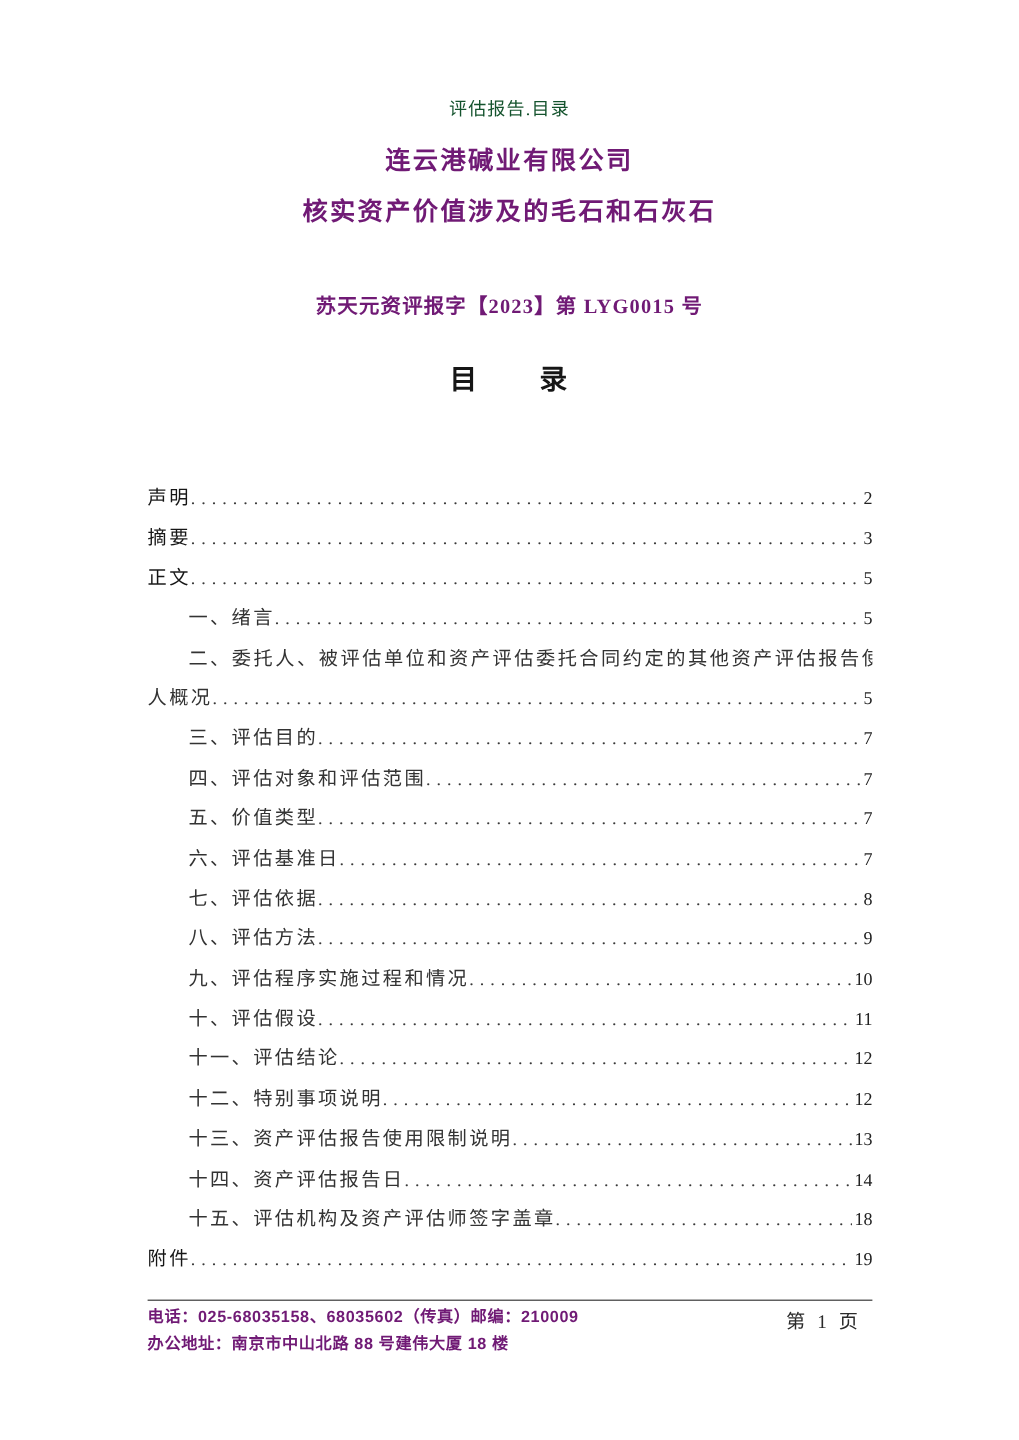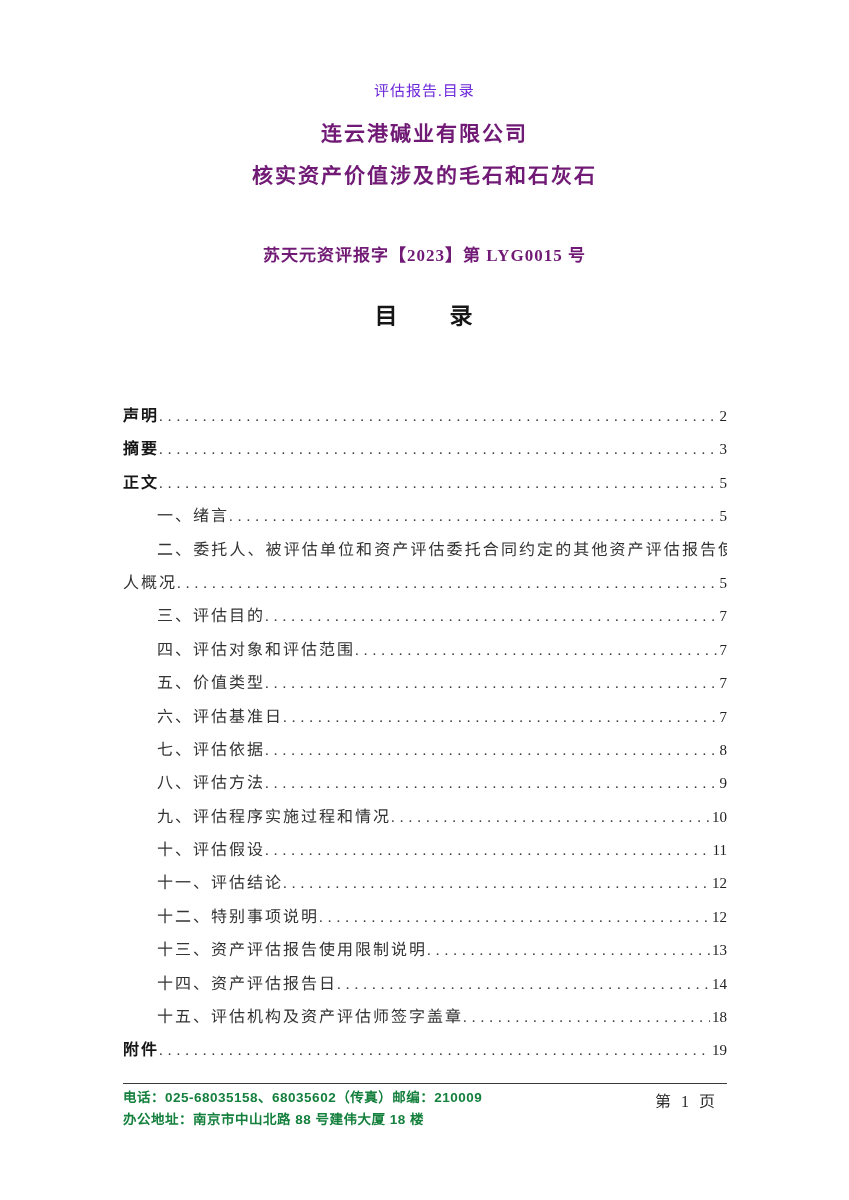--- a/index.html
+++ b/index.html
@@ -7,21 +7,21 @@
     position:relative;
     width:849px;height:1200px;
     margin:0 auto;
     background:#ffffff;
     font-family:"Liberation Serif","DejaVu Serif",serif;
     color:#2a2a2a;
     overflow:hidden;
   }
   
   .center{position:absolute;left:0;width:100%;text-align:center;white-space:nowrap;}
-  .header-label{top:79px;font-size:15px;letter-spacing:1px;color:#6d28d9;}
+  .header-label{top:79px;font-size:15px;letter-spacing:1px;color:#14532d;}
   .title{font-weight:700;color:#701a75;font-size:21px;letter-spacing:2px;}
   .title-1{top:117px;}
   .title-2{top:159px;}
   .title-3{top:201px;}
   .doc-number{top:241px;font-size:17px;font-weight:600;color:#701a75;letter-spacing:1px;}
   .toc-heading{top:297px;font-size:23px;font-weight:700;color:#161616;letter-spacing:2px;}
 
   
   .toc{
     position:absolute;
@@ -31,21 +31,21 @@
     display:flex;
     align-items:baseline;
     height:33.4px;
     font-size:16px;
     letter-spacing:2px;
     color:#333;
     overflow:hidden;
   }
   .toc-row > span{line-height:33.4px;}
   .toc-row.lvl1{padding-left:34px;}
-  .toc-row.bold .toc-label{font-weight:700;color:#161616;}
+  .toc-row.bold .toc-label{font-weight:400;color:#161616;}
   .toc-label{white-space:nowrap;flex:0 0 auto;}
   .toc-dots{
     flex:1 1 auto;
     overflow:hidden;
     white-space:nowrap;
     letter-spacing:5px;
     font-size:15px;
     color:#383838;
     min-width:0;
   }
@@ -62,21 +62,21 @@
   .toc-row.no-leader .toc-label{letter-spacing:2.1px;}
 
   
   .footer-rule{
     position:absolute;left:123px;top:1083px;width:604px;height:0;
     border-top:1.5px solid #3a3a3a;
   }
   .footer{
     position:absolute;left:123px;top:1087px;width:604px;
     font-family:"Liberation Sans","DejaVu Sans",sans-serif;
-    font-size:13.5px;font-weight:600;color:#15803d;
+    font-size:13.5px;font-weight:600;color:#701a75;
     line-height:22px;letter-spacing:0.5px;
   }
   .page-indicator{
     position:absolute;right:131px;top:1088px;
     font-size:16px;color:#2a2a2a;font-weight:400;
     letter-spacing:3px;
     font-family:"Liberation Serif","DejaVu Serif",serif;
   }
 </style>
 </head>

